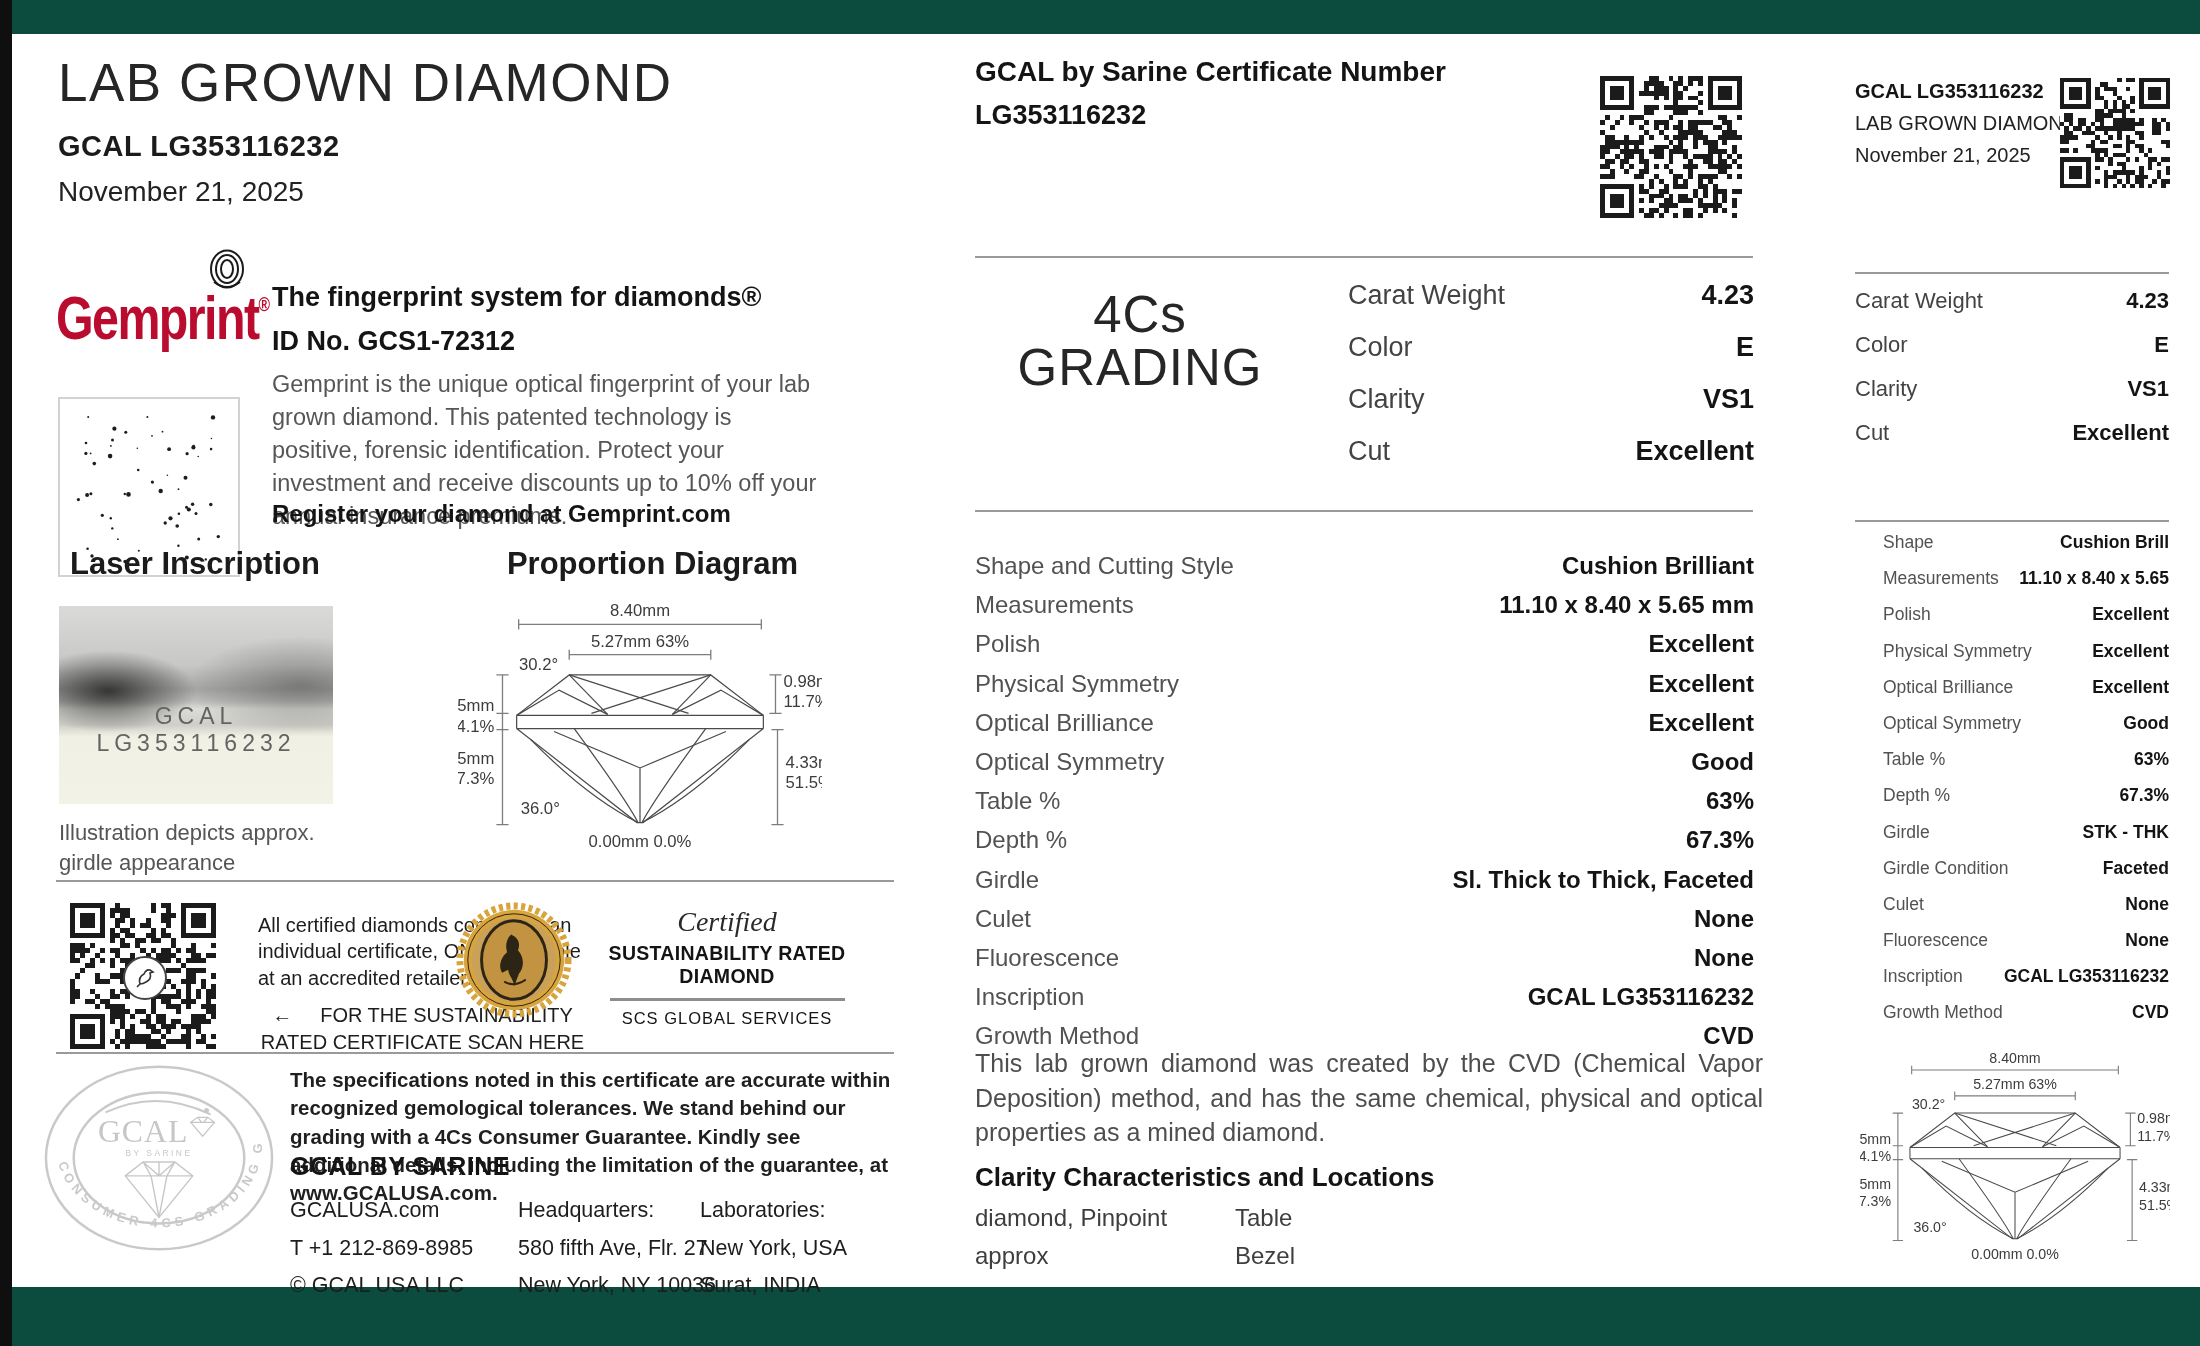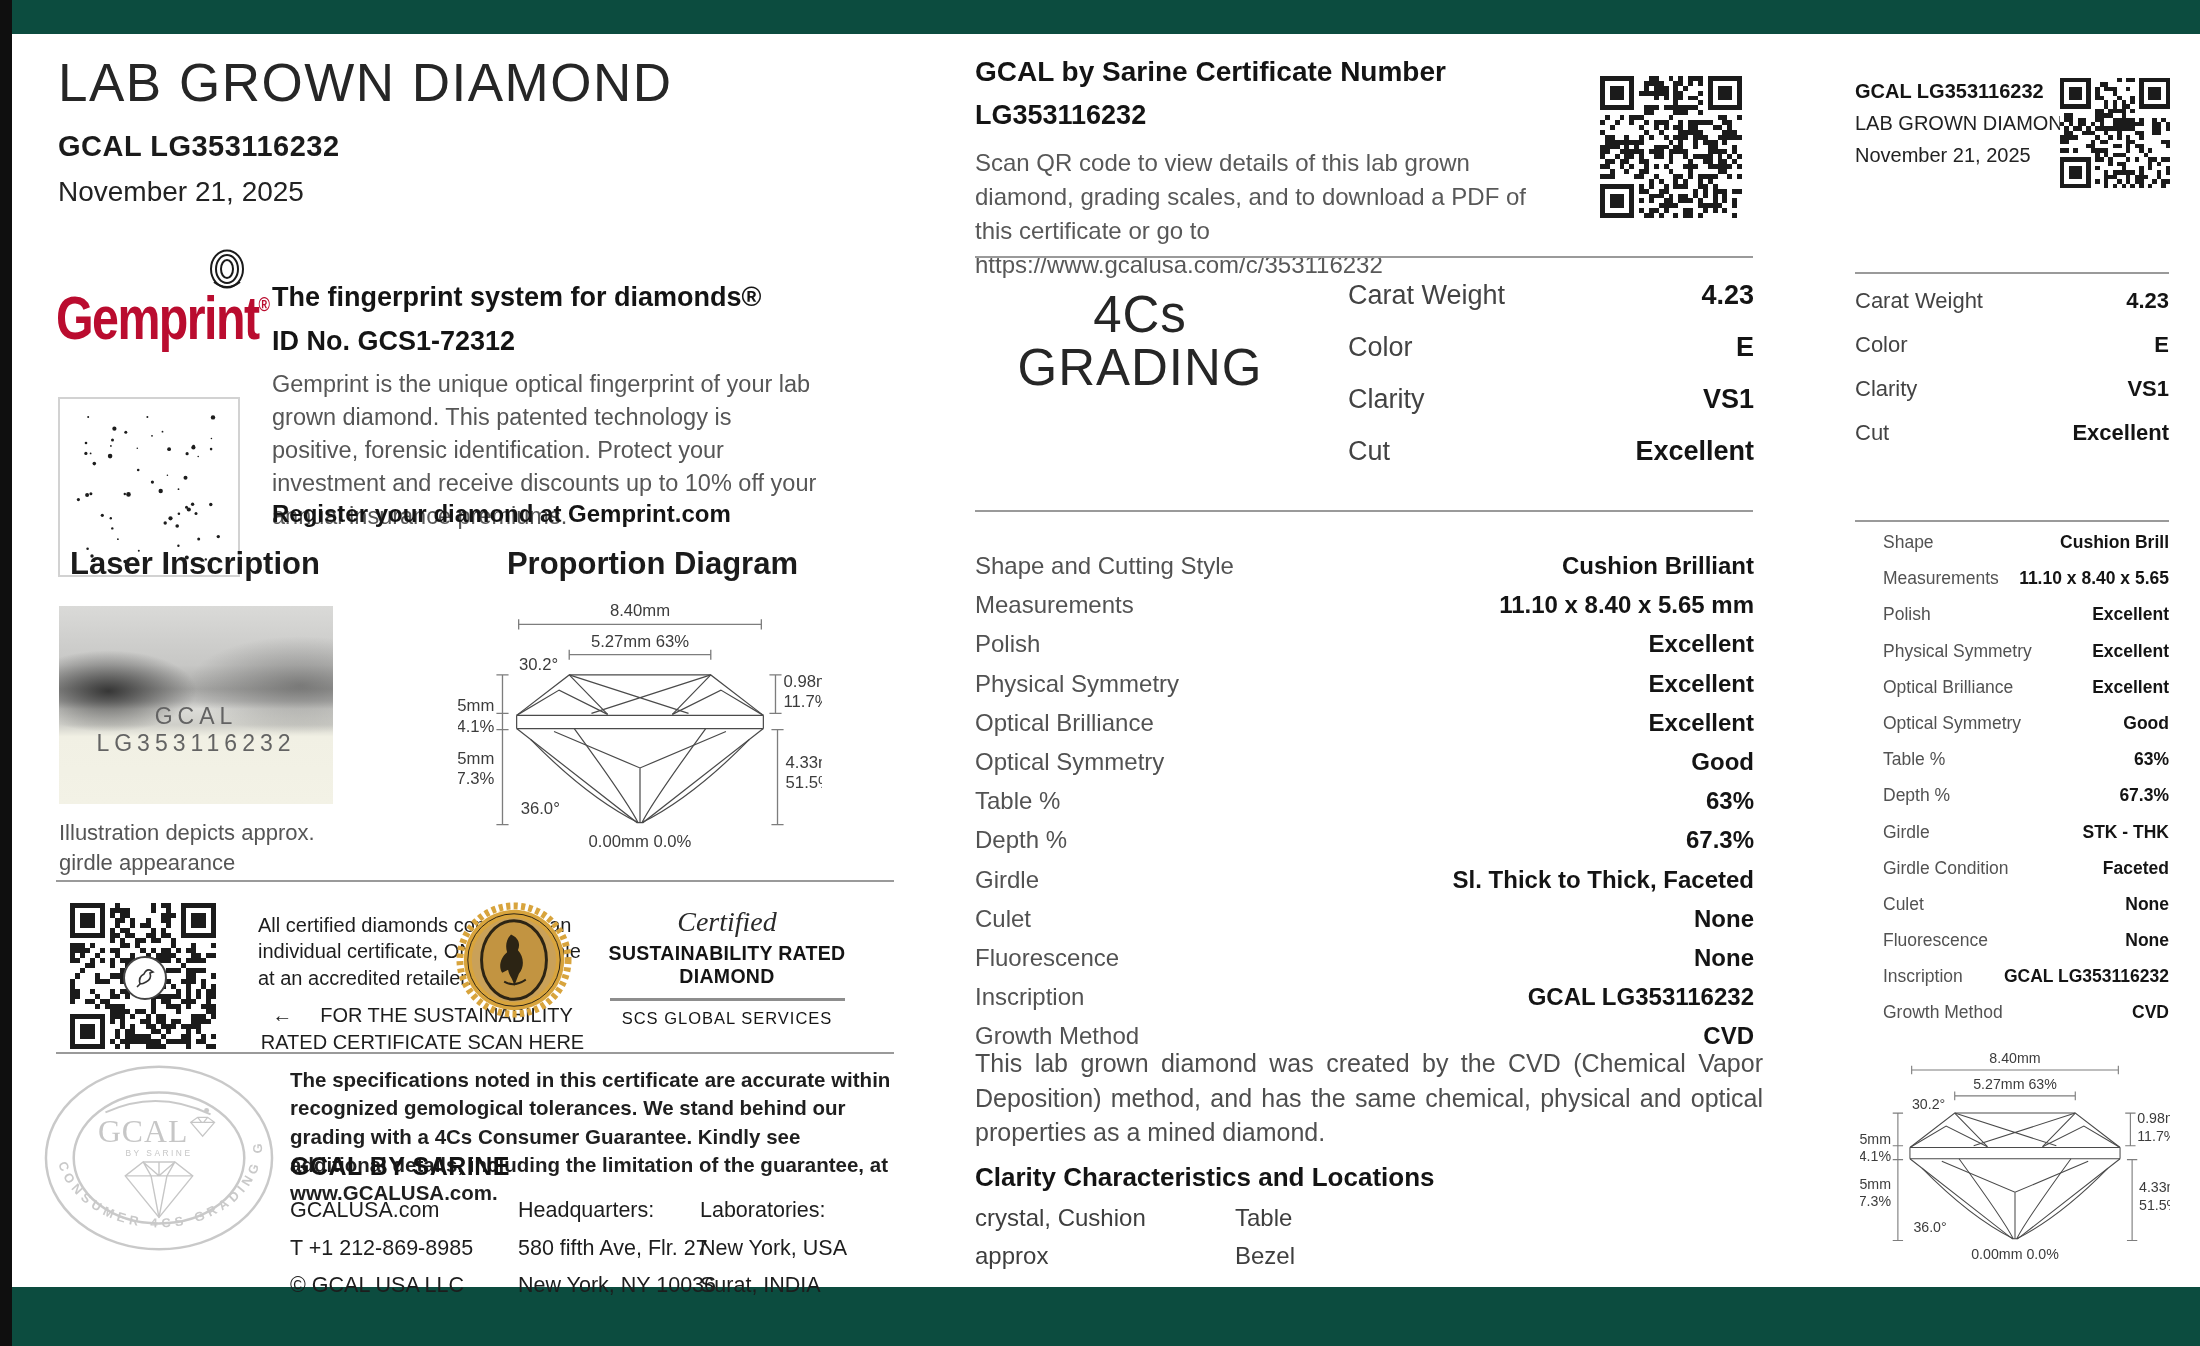--- a/index.html
+++ b/index.html
@@ -619,21 +619,20 @@
     <div>New York, NY 10036</div>
   </div>
   <div class="abs contact c3">
     <div>Laboratories:</div>
     <div>New York, USA</div>
     <div>Surat, INDIA</div>
   </div>
 
   <div class="abs m-certh">GCAL by Sarine Certificate Number</div>
   <div class="abs m-certno">LG353116232</div>
-  <div class="abs m-scan">Scan QR code to view details of this lab grown diamond, grading scales, and to download a PDF of this certificate or go to https://www.gcalusa.com/c/353116232</div>
   <div class="abs qr-box qr-mid">
     <div class="qr" style="width: 100%; height: 100%;"><svg viewBox="0 0 29 29" width="100%" height="100%" shape-rendering="crispEdges">
           <rect width="29" height="29" fill="#fff"></rect>
           <rect x="10" y="0" width="1" height="1" fill="#1b1b1b"></rect>
           <rect x="11" y="0" width="1" height="1" fill="#1b1b1b"></rect>
           <rect x="14" y="0" width="1" height="1" fill="#1b1b1b"></rect>
           <rect x="16" y="0" width="1" height="1" fill="#1b1b1b"></rect>
           <rect x="18" y="0" width="1" height="1" fill="#1b1b1b"></rect>
           <rect x="19" y="0" width="1" height="1" fill="#1b1b1b"></rect>
           <rect x="20" y="0" width="1" height="1" fill="#1b1b1b"></rect>
@@ -1030,21 +1029,21 @@
     <div class="grow">
         <span class="slabel">Growth Method</span>
         <span class="svalue">CVD</span>
       </div>
   </div>
 
   <div class="abs m-cvd">This lab grown diamond was created by the CVD (Chemical Vapor Deposition) method, and has the same chemical, physical and optical properties as a mined diamond.</div>
   <div class="abs m-clar-h">Clarity Characteristics and Locations</div>
   <div class="abs m-clar">
     <div class="clrow">
-      <span class="cchar">crystal, Cushion</span>
+      <span class="cchar">diamond, Pinpoint</span>
       <span>Table</span>
     </div>
     <div class="clrow">
       <span class="cchar">approx</span>
       <span>Bezel</span>
     </div>
   </div>
 
   <div class="abs r-cert">GCAL LG353116232</div>
   <div class="abs r-prod">LAB GROWN DIAMOND</div>

